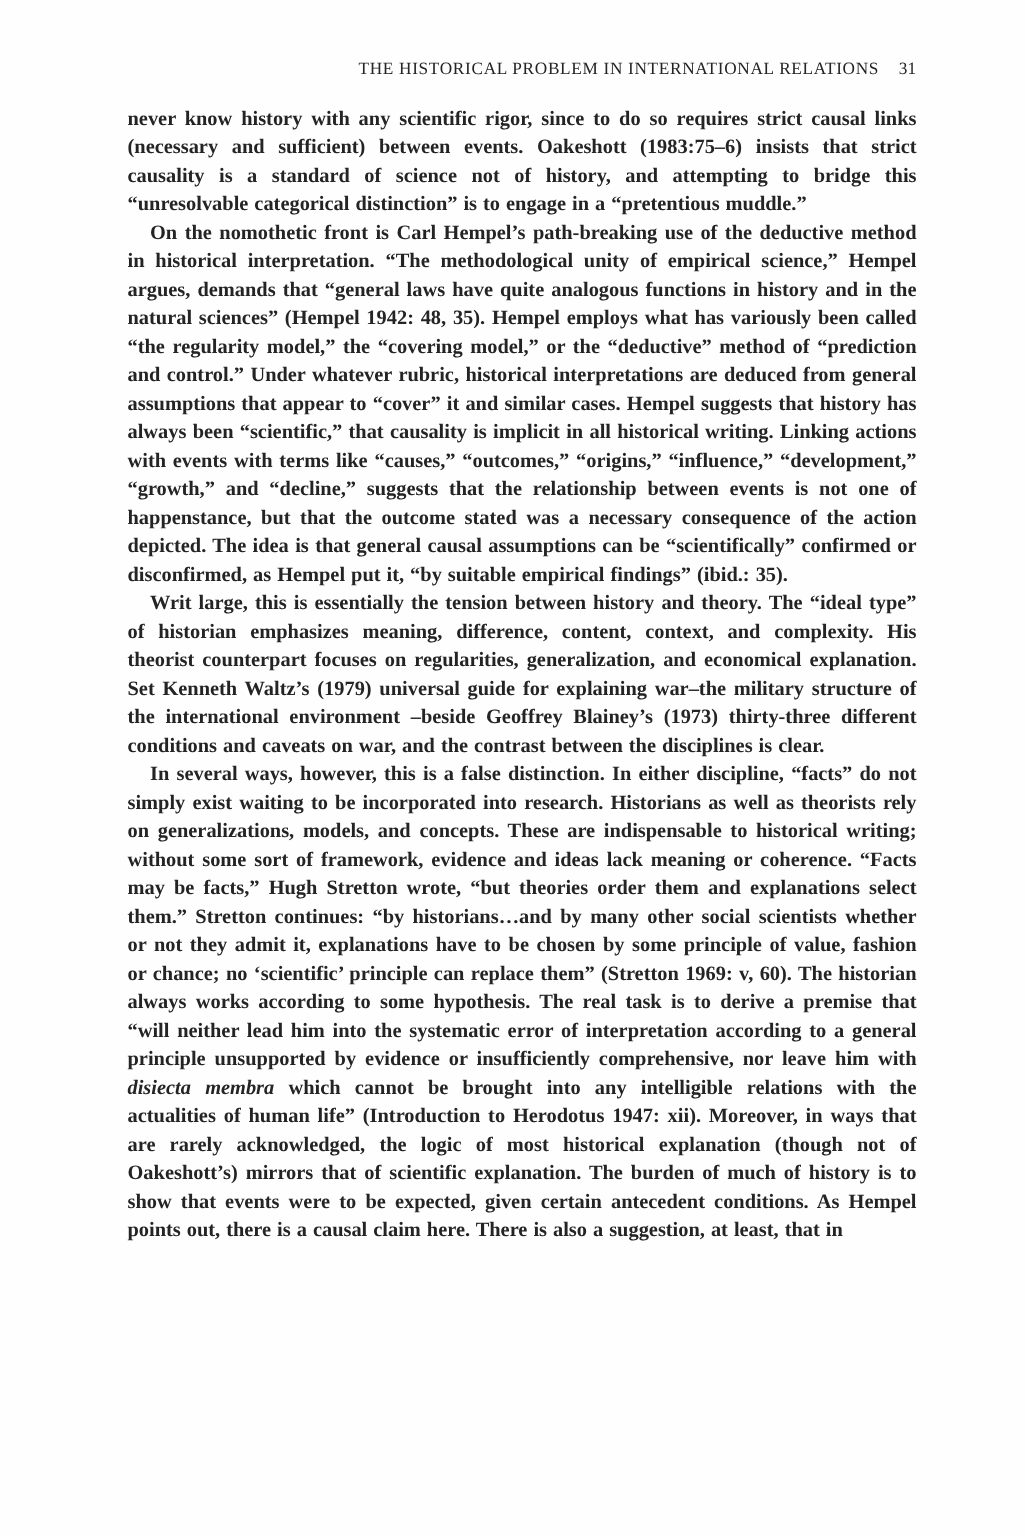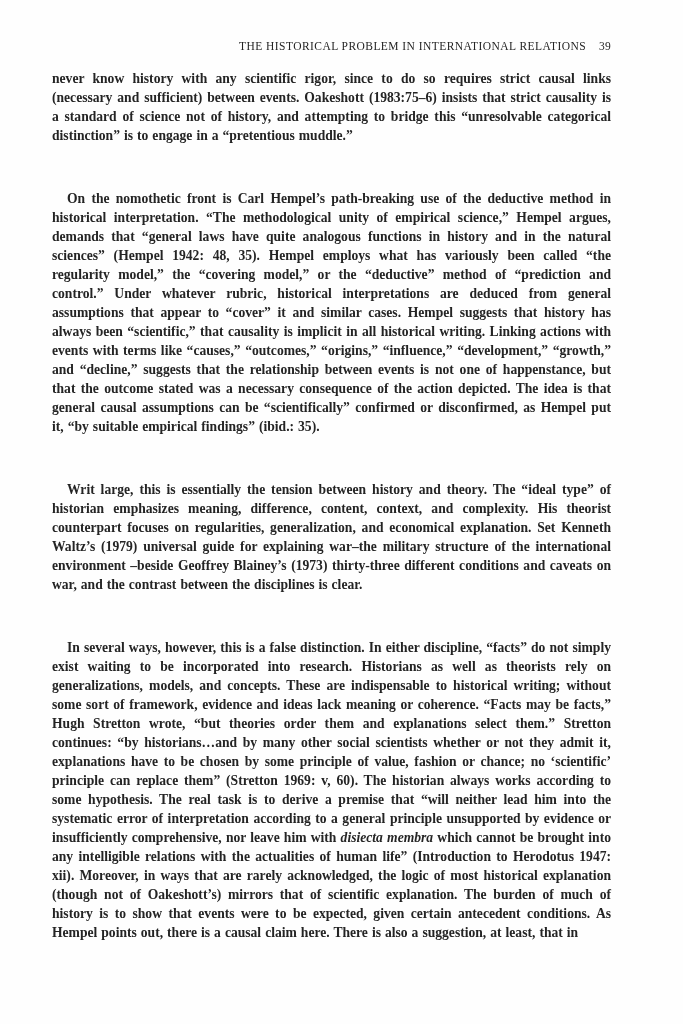--- a/index.html
+++ b/index.html
@@ -11,21 +11,21 @@
     width: 683px;
     height: 1024px;
     font-family: "Liberation Serif", serif;
     color: #242424;
     overflow: hidden;
   }
   .page {
     box-sizing: border-box;
     width: 683px;
     height: 1024px;
-    padding: 40px 72px 0 52px;
+    padding: 40px 72px 0 85px;
   }
   .running-header {
     display: flex;
     justify-content: flex-end;
     align-items: baseline;
     font-size: 11.5px;
     letter-spacing: 0.45px;
     line-height: 13px;
     margin: 0 0 16px 0;
     white-space: nowrap;
@@ -37,33 +37,32 @@
   .text-block p {
     margin: 0;
     font-size: 13.6px;
     line-height: 19px;
     text-align: justify;
     word-spacing: 0.6px;
     font-weight: bold;
   }
   .text-block p.indent {
     text-indent: 15px;
-    margin-top: 44px;
   }
   .text-block em {
     font-style: italic;
   }
 </style>
 </head>
 <body>
 
 <div class="page">
   <header class="running-header">
     <span>THE HISTORICAL PROBLEM IN INTERNATIONAL RELATIONS</span>
-    <span class="pagenum">39</span>
+    <span class="pagenum">31</span>
   </header>
   <main class="text-block">
       <p class=""><span>never know history with any scientific rigor, since to do so requires strict causal links (necessary and sufficient) between events. Oakeshott (1983:75–6) insists that strict causality is a standard of science not of history, and attempting to bridge this “unresolvable categorical distinction” is to engage in a “pretentious muddle.”</span></p>
       <p class="indent"><span>On the nomothetic front is Carl Hempel’s path-breaking use of the deductive method in historical interpretation. “The methodological unity of empirical science,” Hempel argues, demands that “general laws have quite analogous functions in history and in the natural sciences” (Hempel 1942: 48, 35). Hempel employs what has variously been called “the regularity model,” the “covering model,” or the “deductive” method of “prediction and control.” Under whatever rubric, historical interpretations are deduced from general assumptions that appear to “cover” it and similar cases. Hempel suggests that history has always been “scientific,” that causality is implicit in all historical writing. Linking actions with events with terms like “causes,” “outcomes,” “origins,” “influence,” “development,” “growth,” and “decline,” suggests that the relationship between events is not one of happenstance, but that the outcome stated was a necessary consequence of the action depicted. The idea is that general causal assumptions can be “scientifically” confirmed or disconfirmed, as Hempel put it, “by suitable empirical findings” (ibid.: 35).</span></p>
       <p class="indent"><span>Writ large, this is essentially the tension between history and theory. The “ideal type” of historian emphasizes meaning, difference, content, context, and complexity. His theorist counterpart focuses on regularities, generalization, and economical explanation. Set Kenneth Waltz’s (1979) universal guide for explaining war–the military structure of the international environment –beside Geoffrey Blainey’s (1973) thirty-three different conditions and caveats on war, and the contrast between the disciplines is clear.</span></p>
       <p class="indent"><span>In several ways, however, this is a false distinction. In either discipline, “facts” do not simply exist waiting to be incorporated into research. Historians as well as theorists rely on generalizations, models, and concepts. These are indispensable to historical writing; without some sort of framework, evidence and ideas lack meaning or coherence. “Facts may be facts,” Hugh Stretton wrote, “but theories order them and explanations select them.” Stretton continues: “by historians…and by many other social scientists whether or not they admit it, explanations have to be chosen by some principle of value, fashion or chance; no ‘scientific’ principle can replace them” (Stretton 1969: v, 60). The historian always works according to some hypothesis. The real task is to derive a premise that “will neither lead him into the systematic error of interpretation according to a general principle unsupported by evidence or insufficiently comprehensive, nor leave him with </span><em>disiecta membra</em><span> which cannot be brought into any intelligible relations with the actualities of human life” (Introduction to Herodotus 1947: xii). Moreover, in ways that are rarely acknowledged, the logic of most historical explanation (though not of Oakeshott’s) mirrors that of scientific explanation. The burden of much of history is to show that events were to be expected, given certain antecedent conditions. As Hempel points out, there is a causal claim here. There is also a suggestion, at least, that in</span></p>
     </main>
 </div>
 
 </body></html>

